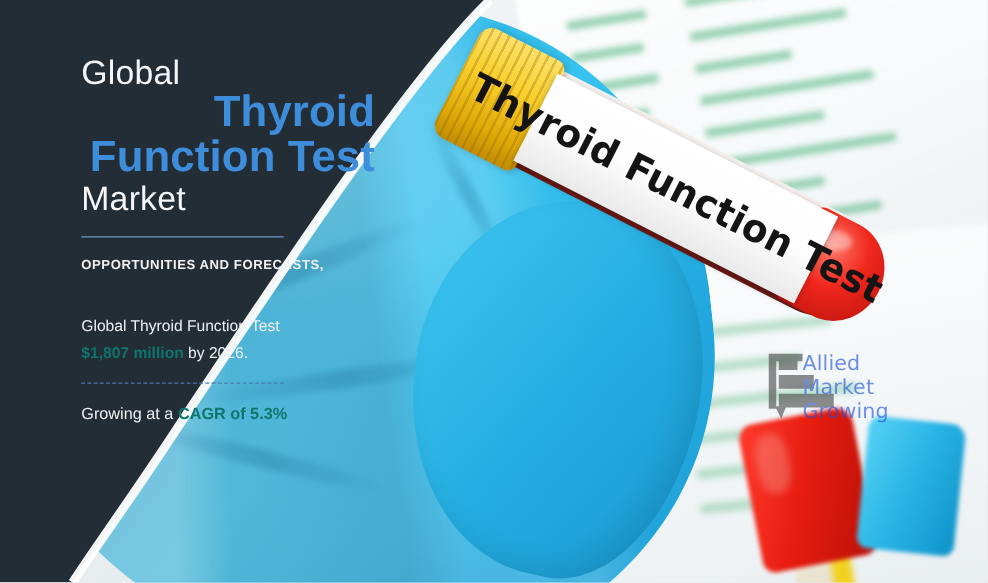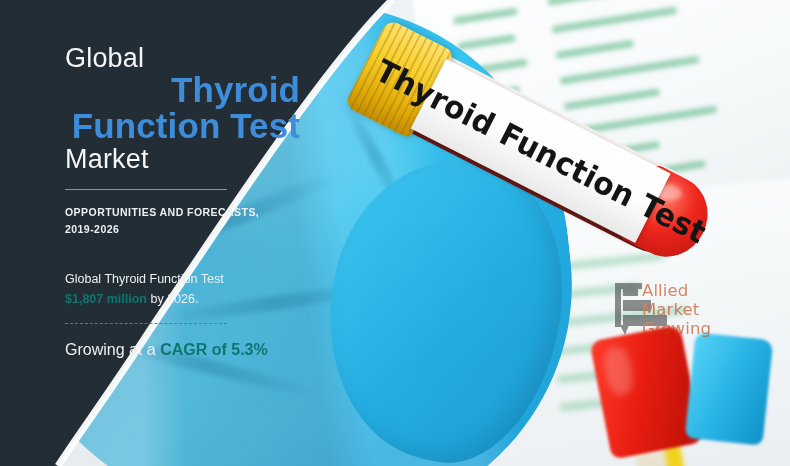--- a/index.html
+++ b/index.html
@@ -241,35 +241,35 @@
     margin-top:30px;
     font-size:12.5px; color:#eef1f3; line-height:1.62; font-weight:400;
   }
   .hl { color:#0f766e; font-weight:bold; }
   .rule-dashed {
     width:162px; height:0;
     border-top:1px dashed #4a79ad;
     margin:14px 0 13px 0;
   }
   .body-txt2 {
-    font-size:16px; color:#eef1f3; line-height:1.62; font-weight:400;
+    font-size:13px; color:#eef1f3; line-height:1.62; font-weight:400;
   }
 
   
   .logo {
     position:absolute;
     left:612px; top:281px;
     width:130px; height:58px;
     opacity:.62;
   }
   .logo-txt {
     position:absolute;
     left:30px; top:0;
     font-size:16.5px; line-height:19px;
-    color:#c2410c;
+    color:#1d4ed8;
     font-family:"DejaVu Sans", sans-serif;
     letter-spacing:.1px;
   }
 </style>
 </head>
 <body>
 
 <div id="stage">
 
   <div class="photo">
@@ -345,21 +345,20 @@
   <div class="panel-content">
     <div class="t-line t-global">Global</div>
     <div class="t-line t-blue">Thyroid</div>
     <div class="t-line t-blue">Function Test</div>
     <div class="t-line t-market">Market</div>
 
     <div class="rule-solid"></div>
 
     <div class="sub">
       <div>OPPORTUNITIES AND FORECASTS,</div>
-      <div>2019-2026</div>
     </div>
 
     <div class="body-txt">
       <div>Global Thyroid Function Test</div>
       <div><span class="hl">$1,807 million</span><span> by 2026.</span></div>
     </div>
 
     <div class="rule-dashed"></div>
 
     <div class="body-txt2">

